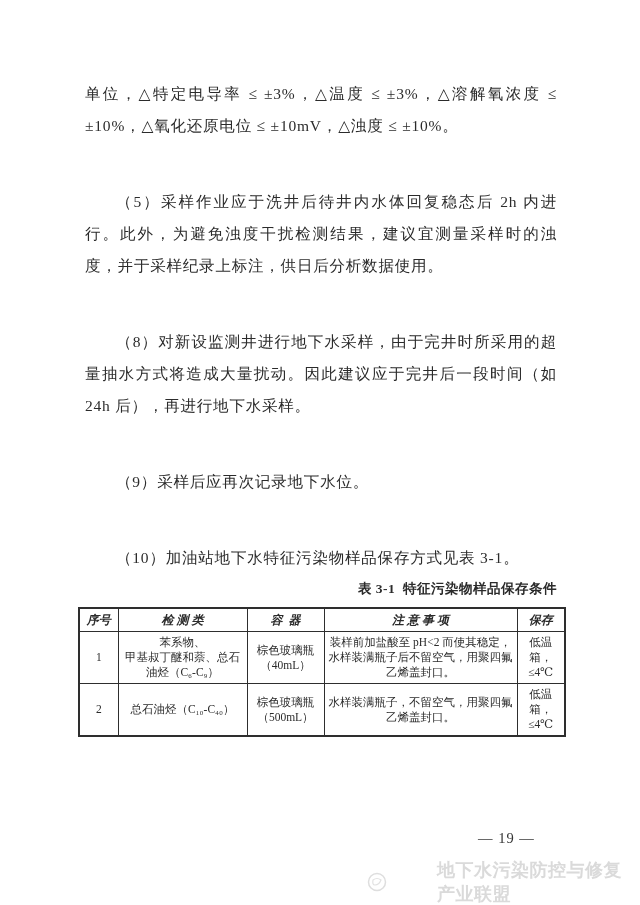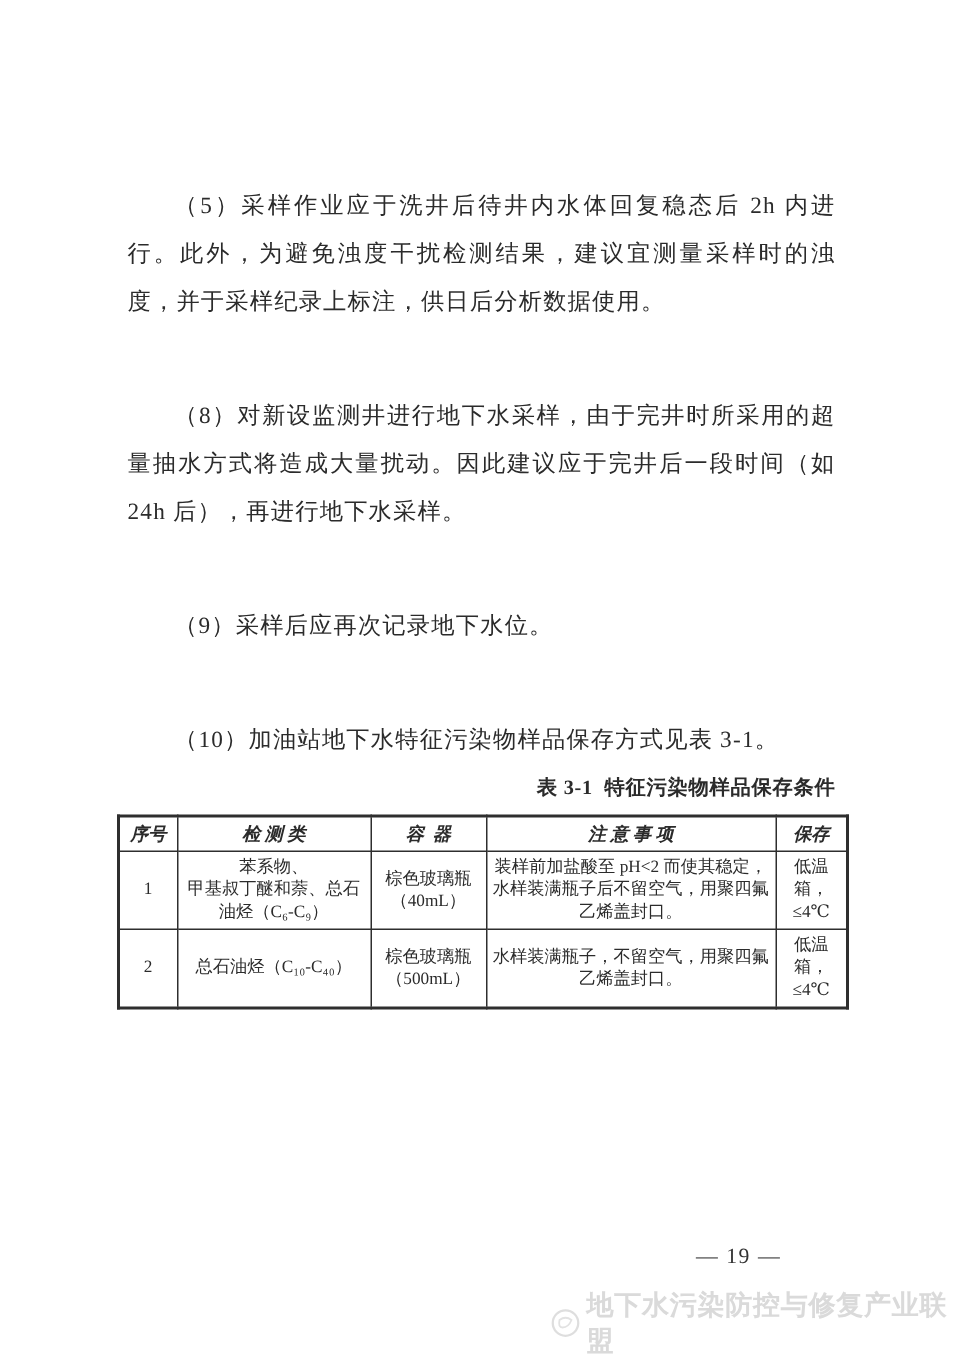--- a/index.html
+++ b/index.html
@@ -55,47 +55,49 @@
     font-style:italic;
   }
   .sample-table td {
     font-size:11.5px;
     padding:3px 3px;
     line-height:15px;
   }
   .multiline { white-space:pre-line; }
   .page-number {
     position:absolute;
-    top:830px; left:464px;
+    top:830px; left:478px;
     width:160px;
     font-size:14.5px;
     color:#333;
     letter-spacing:1px;
   }
   .watermark {
     position:absolute;
     top:858px; left:366px;
     display:flex;
     align-items:center;
     gap:3px;
     color:#d9d9d9;
   }
   .wm-logo { width:22px; height:22px; display:inline-block; }
   .wm-text {
     font-size:18px;
     font-weight:bold;
     letter-spacing:0.5px;
     color:#dadada;
+    margin-left:46px;
   }
 </style>
 </head>
 <body>
 
 <div class="page">
   <div class="content">
+    <p class="para">单位，△特定电导率 ≤ ±3%，△温度 ≤ ±3%，△溶解氧浓度 ≤ ±10%，△氧化还原电位 ≤ ±10mV，△浊度 ≤ ±10%。</p>
     <p class="para indent">（5）采样作业应于洗井后待井内水体回复稳态后 2h 内进行。此外，为避免浊度干扰检测结果，建议宜测量采样时的浊度，并于采样纪录上标注，供日后分析数据使用。</p>
     <p class="para indent">（8）对新设监测井进行地下水采样，由于完井时所采用的超量抽水方式将造成大量扰动。因此建议应于完井后一段时间（如 24h 后），再进行地下水采样。</p>
     <p class="para indent">（9）采样后应再次记录地下水位。</p>
     <p class="para indent">（10）加油站地下水特征污染物样品保存方式见表 3-1。</p>
 
     <div class="table-title">表 3-1  特征污染物样品保存条件</div>
 
     <table class="sample-table">
       <colgroup>
         <col style="width:39px">

